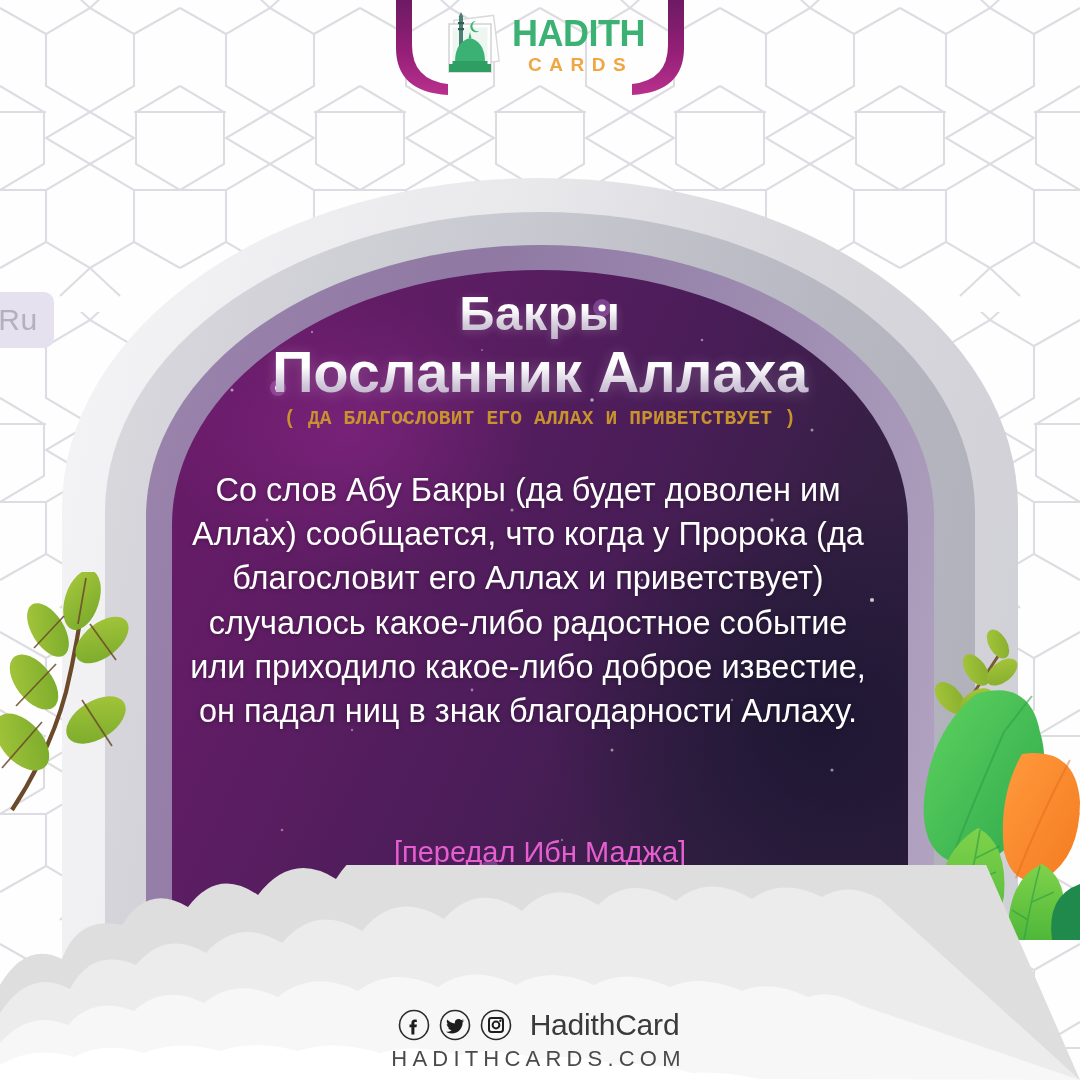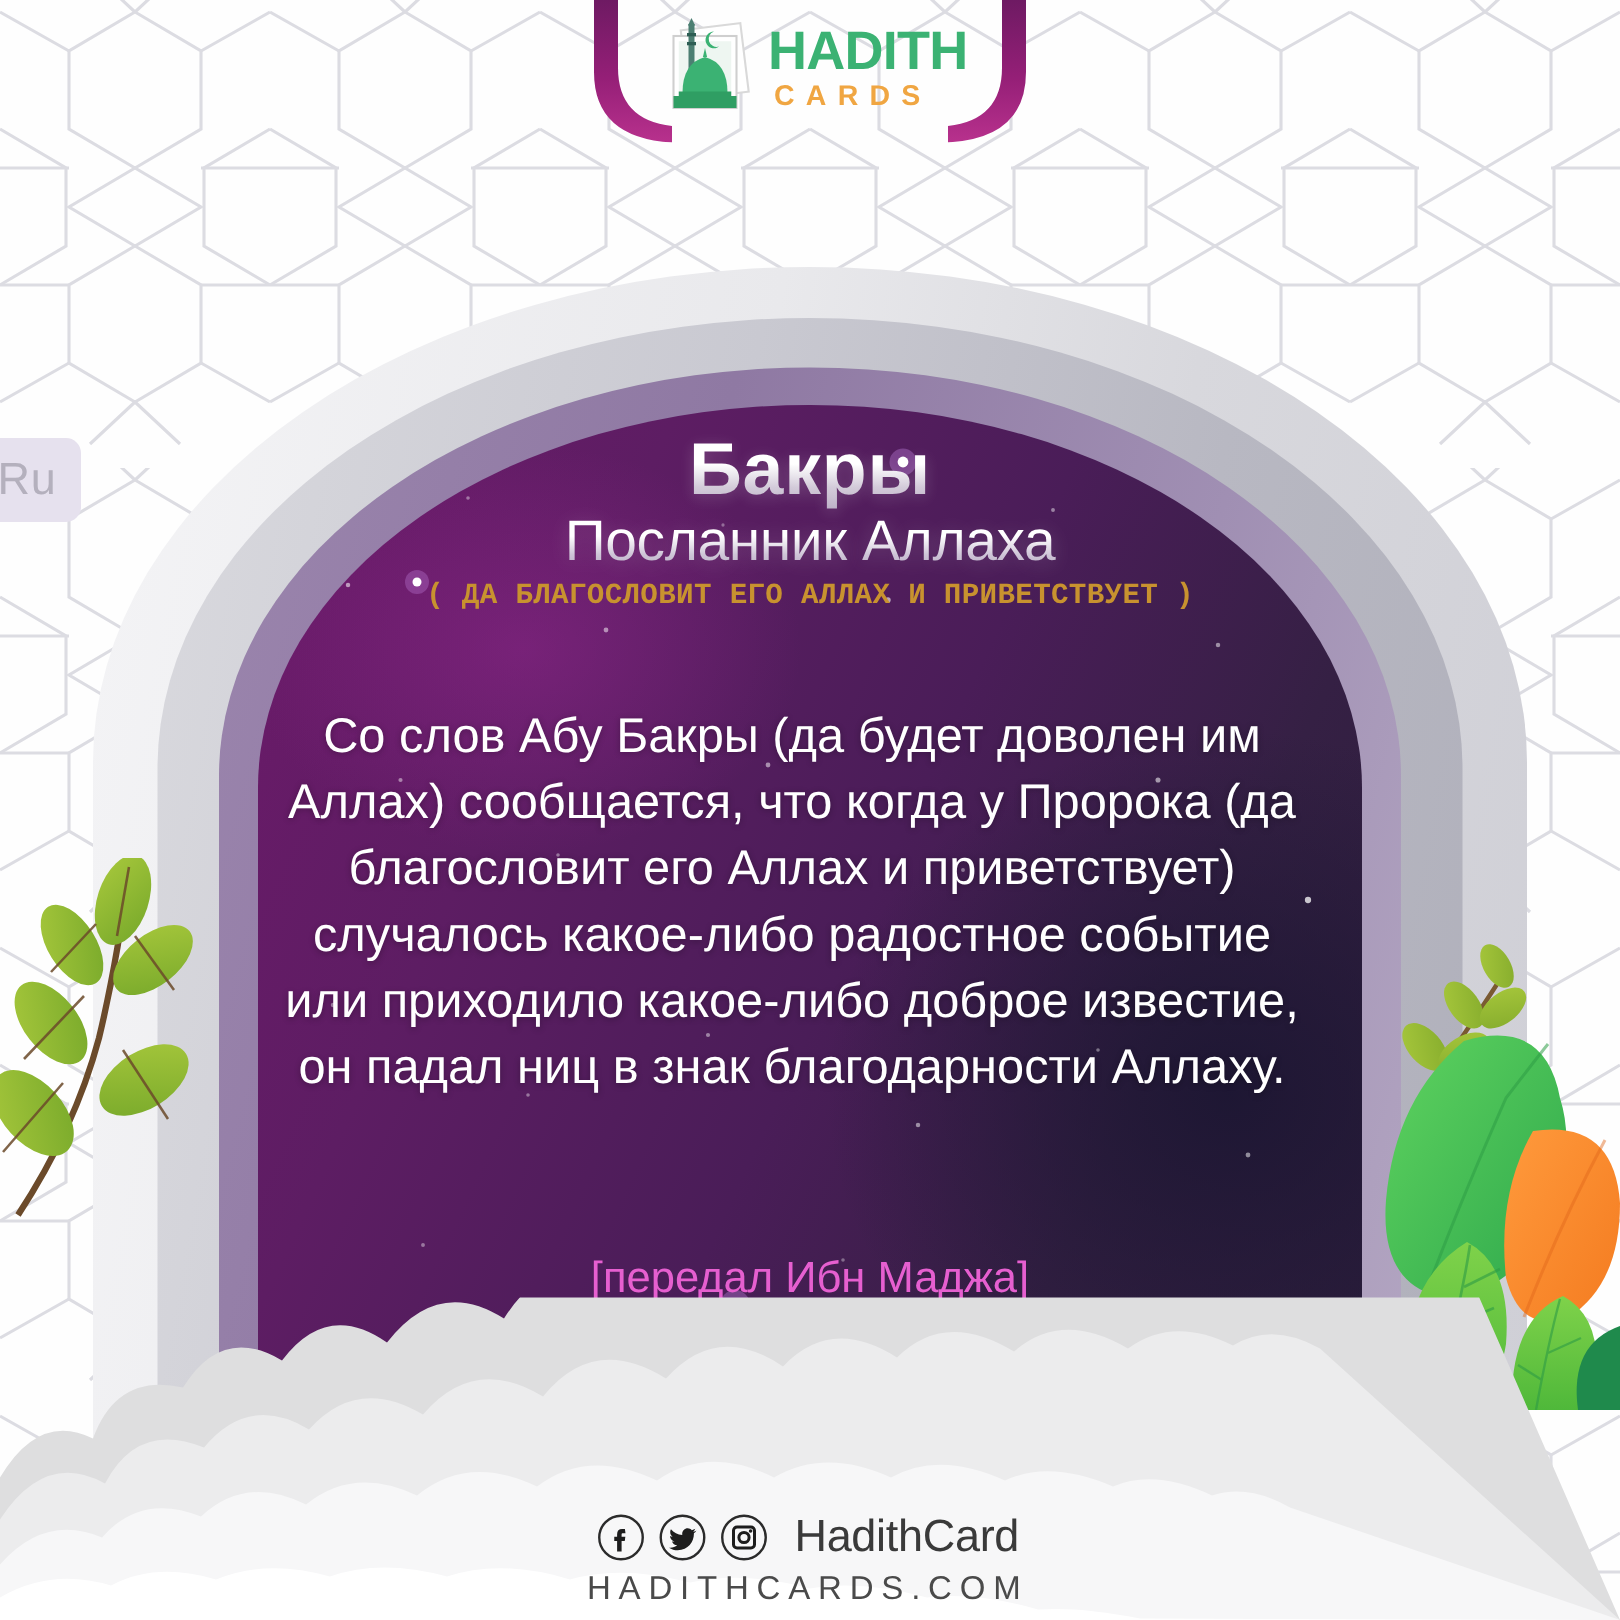--- a/index.html
+++ b/index.html
@@ -43,21 +43,21 @@
     z-index:9;
   }
   .logo-mark { width:62px; height:66px; flex:0 0 auto; }
   .logo-text { display:flex; flex-direction:column; line-height:1; }
   .logo-hadith {
     font-size:36px; font-weight:bold; color:#3bb273;
     letter-spacing:-0.5px;
   }
   .logo-cards {
     font-size:19px; font-weight:bold; color:#f0a642;
-    letter-spacing:7.5px; margin-top:3px; margin-left:4px;
+    letter-spacing:7.5px; margin-top:3px; margin-left:16px;
   }
 
   
   .arch-outer, .arch-mid, .arch-inner, .arch-core { position:absolute; z-index:2; }
 
   .arch-outer {
     left:62px; top:178px; width:956px; height:820px;
     background:linear-gradient(100deg,#f4f4f6 0%,#e9e9ec 42%,#d8d8dd 68%,#cfcfd6 100%);
     border-radius:478px 478px 0 0 / 330px 330px 0 0;
   }
@@ -85,21 +85,21 @@
   
   .headline { position:absolute; left:172px; top:288px; width:736px; z-index:5; text-align:center; }
   .h-line1 {
     font-size:49px; font-weight:bold; letter-spacing:0.5px;
     background:linear-gradient(180deg,#ffffff 0%,#ffffff 42%,#cfc6d6 72%,#b9adc4 100%);
     -webkit-background-clip:text; background-clip:text; color:transparent;
     text-shadow:0 2px 10px rgba(255,255,255,0.18);
     line-height:1.04;
   }
   .h-line2 {
-    font-size:38px; font-weight:normal; letter-spacing:-0.3px;
+    font-size:58px; font-weight:bold; letter-spacing:-0.3px;
     background:linear-gradient(180deg,#ffffff 0%,#ffffff 40%,#cdc3d6 70%,#b1a4c0 100%);
     -webkit-background-clip:text; background-clip:text; color:transparent;
     text-shadow:0 2px 14px rgba(255,255,255,0.2);
     line-height:1.08; margin-top:2px;
   }
   .h-sub {
     font-size:19.5px; font-weight:bold; color:#c8922f;
     letter-spacing:0.2px; margin-top:4px;
     white-space:nowrap;
     font-family:Liberation Mono, monospace;

